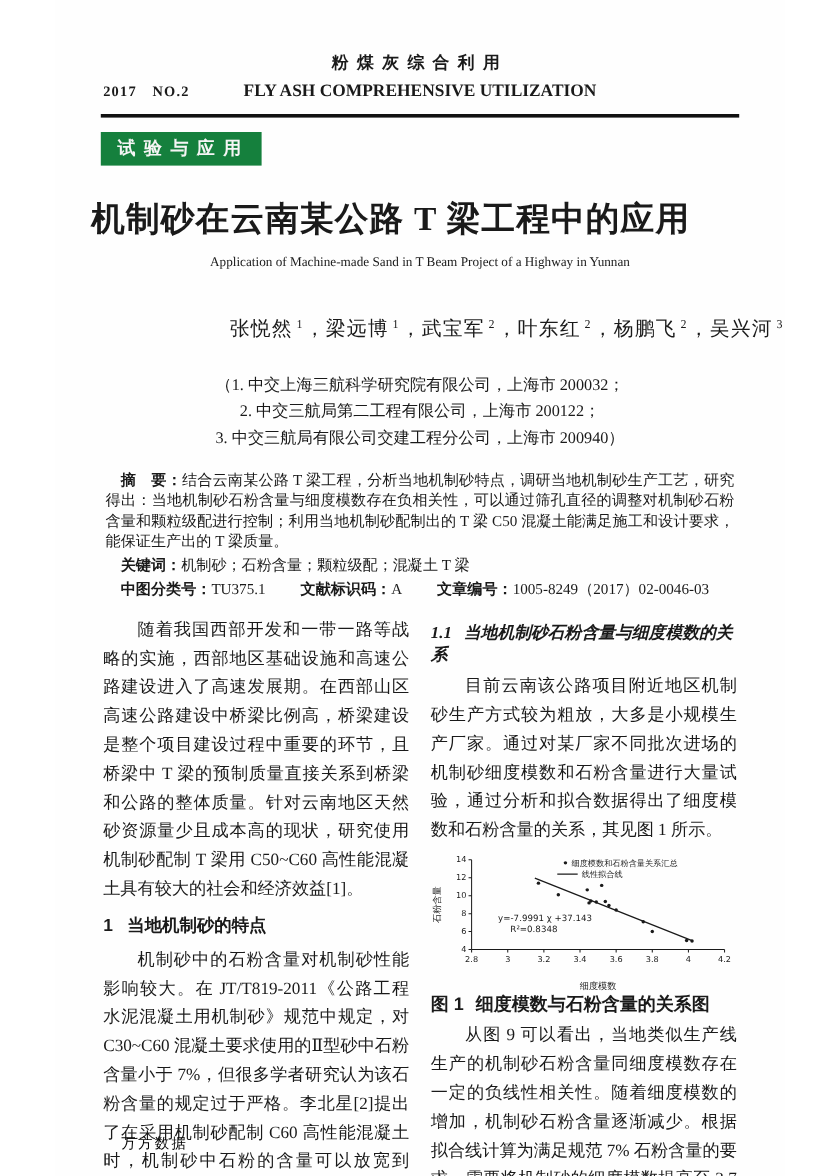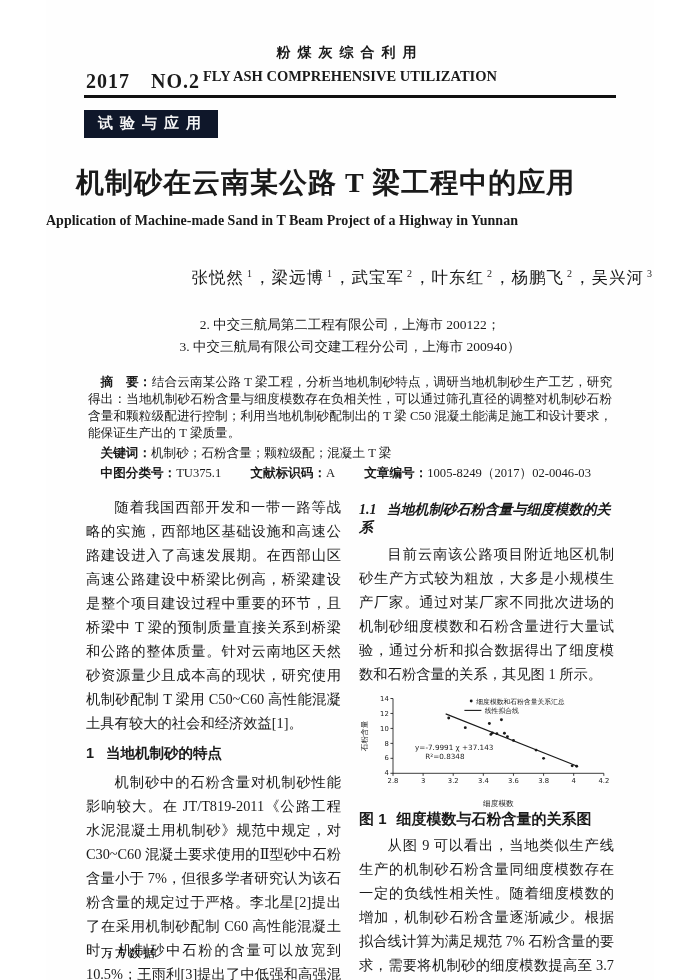--- a/index.html
+++ b/index.html
@@ -7,29 +7,29 @@
     position:relative;width:608px;height:980px;margin:0 auto;
     background:#fefefe;overflow:hidden;color:#1a1a1a;
     font-family:"Liberation Serif","DejaVu Serif",serif;
   }
   .sans{font-family:"Liberation Sans","DejaVu Sans",sans-serif;}
   
   .hdr{margin:44px 38px 0;}
   .journal-cn{text-align:center;font-family:"Liberation Sans","DejaVu Sans",sans-serif;
     font-weight:bold;font-size:14px;letter-spacing:7px;}
   .issue-row{position:relative;margin-top:6px;height:20px;}
-  .issue{position:absolute;left:2px;top:0;font-weight:bold;font-size:20px;letter-spacing:1px;}
+  .issue{position:absolute;left:2px;top:0;font-weight:bold;font-size:12px;letter-spacing:1px;}
   .journal-en{text-align:center;font-weight:bold;font-size:14.5px;}
   .hdr-rule{border:none;border-top:3px solid #111;margin:7px 0 0;}
-  .badge{display:inline-block;margin:12px 0 0 38px;background:#0f172a;color:#f5f5f5;
+  .badge{display:inline-block;margin:12px 0 0 38px;background:#15803d;color:#f5f5f5;
     font-family:Liberation Mono, monospace;font-weight:bold;
     font-size:15px;letter-spacing:7px;padding:4px 10px 5px 14px;}
   
   .title{margin:26px 30px 0;font-size:28px;font-weight:bold;letter-spacing:1px;}
-  .title-en{margin-top:11px;font-size:14px;font-weight:bold;}
+  .title-en{margin-top:11px;text-align:center;font-size:11px;font-weight:normal;}
   .authors{margin-top:38px;text-align:right;font-size:16.5px;letter-spacing:1px;}
   .authors sup{font-size:10px;margin:0 1px 0 3px;}
   .affils{margin-top:25px;text-align:center;font-size:13.5px;line-height:22px;}
   
   .abs{margin:16px 42px 0;font-size:12.6px;line-height:17px;text-align:justify;}
   .abs p{margin:0;text-indent:1em;}
   .abs .lbl{font-family:"Liberation Sans","DejaVu Sans",sans-serif;font-weight:bold;}
   .meta-row{margin-top:3px;text-indent:1em;}
   .meta-row .gap{display:inline-block;width:26px;}
   
@@ -65,20 +65,21 @@
     <hr class="hdr-rule">
   </div>
 
   <div class="badge sans">试验与应用</div>
 
   
   <div class="title">机制砂在云南某公路 T 梁工程中的应用</div>
   <div class="title-en">Application of Machine-made Sand in T Beam Project of a Highway in Yunnan</div>
   <div class="authors"><span>张悦然</span><sup>1</sup>，<span>梁远博</span><sup>1</sup>，<span>武宝军</span><sup>2</sup>，<span>叶东红</span><sup>2</sup>，<span>杨鹏飞</span><sup>2</sup>，<span>吴兴河</span><sup>3</sup></div>
   <div class="affils">
+      <div>（1. 中交上海三航科学研究院有限公司，上海市 200032；</div>
       <div>2. 中交三航局第二工程有限公司，上海市 200122；</div>
       <div>3. 中交三航局有限公司交建工程分公司，上海市 200940）</div>
     </div>
 
   
   <div class="abs">
     <p><span class="lbl">摘　要：</span><span>结合云南某公路 T 梁工程，分析当地机制砂特点，调研当地机制砂生产工艺，研究得出：当地机制砂石粉含量与细度模数存在负相关性，可以通过筛孔直径的调整对机制砂石粉含量和颗粒级配进行控制；利用当地机制砂配制出的 T 梁 C50 混凝土能满足施工和设计要求，能保证生产出的 T 梁质量。</span></p>
     <div class="meta-row"><span class="lbl">关键词：</span><span>机制砂；石粉含量；颗粒级配；混凝土 T 梁</span></div>
     <div class="meta-row">
       <span class="lbl">中图分类号：</span><span>TU375.1</span><span class="gap"></span>

